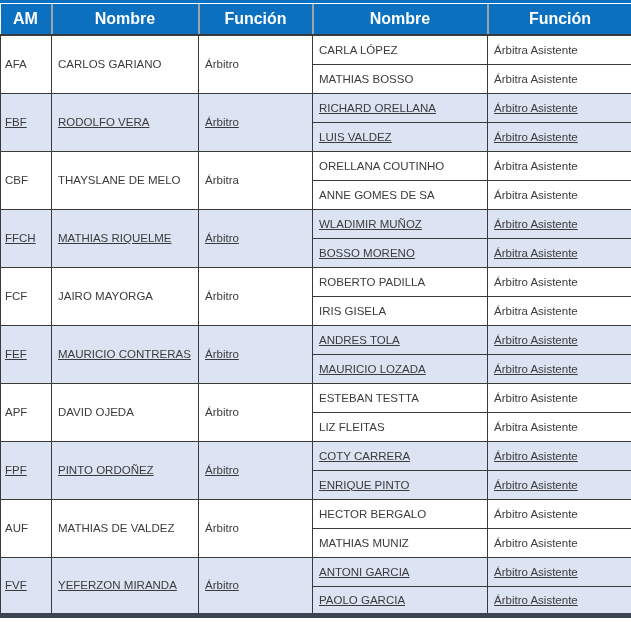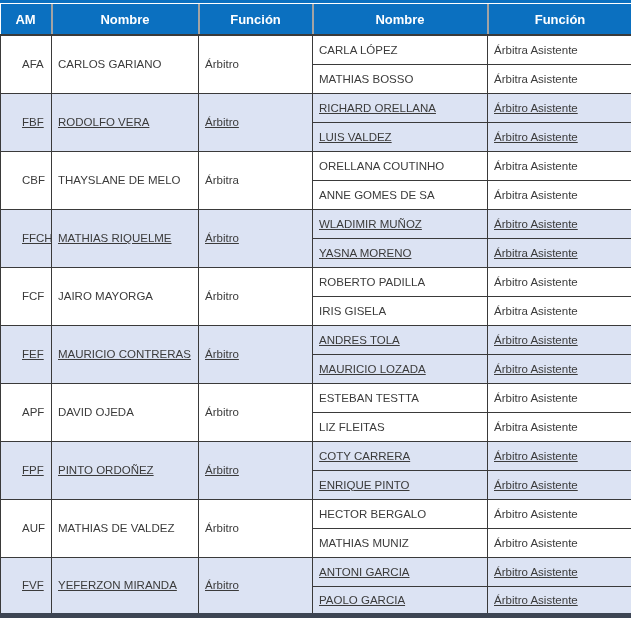--- a/index.html
+++ b/index.html
@@ -26,21 +26,21 @@
 
   col.c1 { width: 51px; }
   col.c2 { width: 147px; }
   col.c3 { width: 114px; }
   col.c4 { width: 175px; }
   col.c5 { width: 144px; }
 
   thead th {
     background: var(--header-bg, #0b70c0);
     color: var(--header-text, #ffffff);
-    font-size: 13px;
+    font-size: 16px;
     font-weight: bold;
     height: 31px;
     text-align: center;
     vertical-align: middle;
     border-bottom: 2px solid var(--border, #3a3a3a);
     padding: 0;
   }
   thead th + th { border-left: 2px solid #a3a3a3; }
 
   tbody td {
@@ -48,21 +48,21 @@
     font-size: 11.5px;
     color: var(--text, #3b3b3b);
     height: 29px;
     vertical-align: middle;
     text-align: left;
     padding: 0 2px 0 6px;
     background: #ffffff;
     white-space: nowrap;
     overflow: hidden;
   }
-  tbody td.c-am { padding-left: 21px; }
+  tbody td.c-am { padding-left: 4px; }
   tbody tr.shaded td { background: var(--shade, #dce3f3); text-decoration: underline; }
 </style>
 </head>
 <body>
 
 <div class="page">
   <div class="top-accent"></div>
   <table class="ref-table">
     <colgroup>
       <col class="c1">
@@ -118,21 +118,21 @@
   </tr>
 
   <tr class="shaded">
     <td rowspan="2" class="c-am">FFCH</td>
     <td rowspan="2" class="c-nombre">MATHIAS RIQUELME</td>
     <td rowspan="2" class="c-funcion">Árbitro</td>
     <td class="c-nombre2">WLADIMIR MUÑOZ</td>
     <td class="c-funcion2">Árbitro Asistente</td>
   </tr>
   <tr class="shaded">
-    <td class="c-nombre2">YASNA MORENO</td>
+    <td class="c-nombre2">BOSSO MORENO</td>
     <td class="c-funcion2">Árbitra Asistente</td>
   </tr>
 
   <tr>
     <td rowspan="2" class="c-am">FCF</td>
     <td rowspan="2" class="c-nombre">JAIRO MAYORGA</td>
     <td rowspan="2" class="c-funcion">Árbitro</td>
     <td class="c-nombre2">ROBERTO PADILLA</td>
     <td class="c-funcion2">Árbitro Asistente</td>
   </tr>

